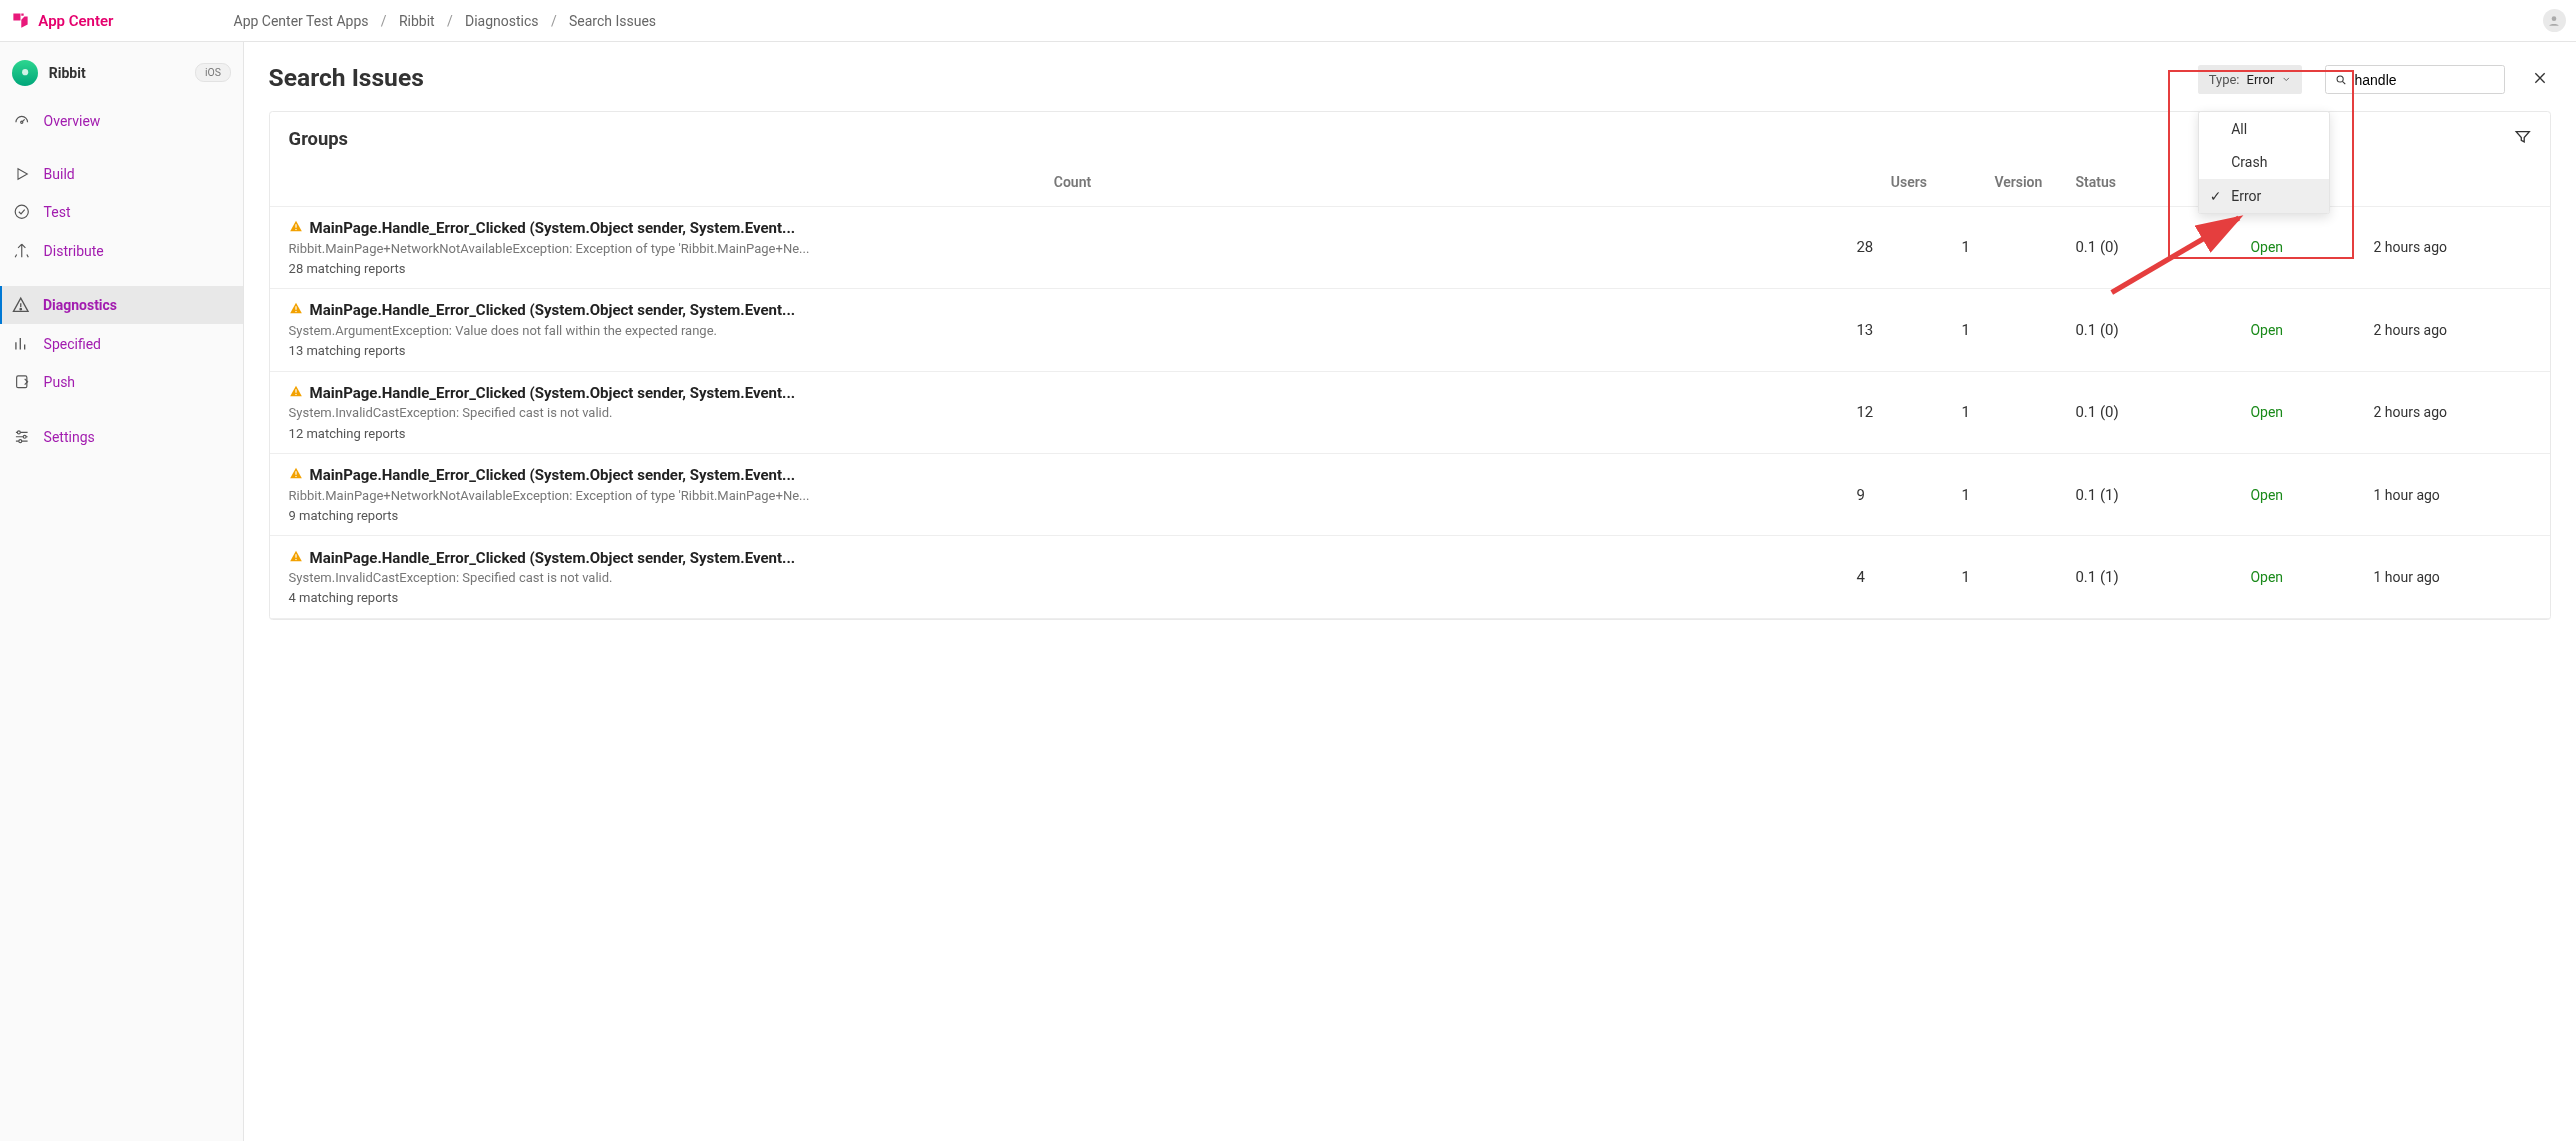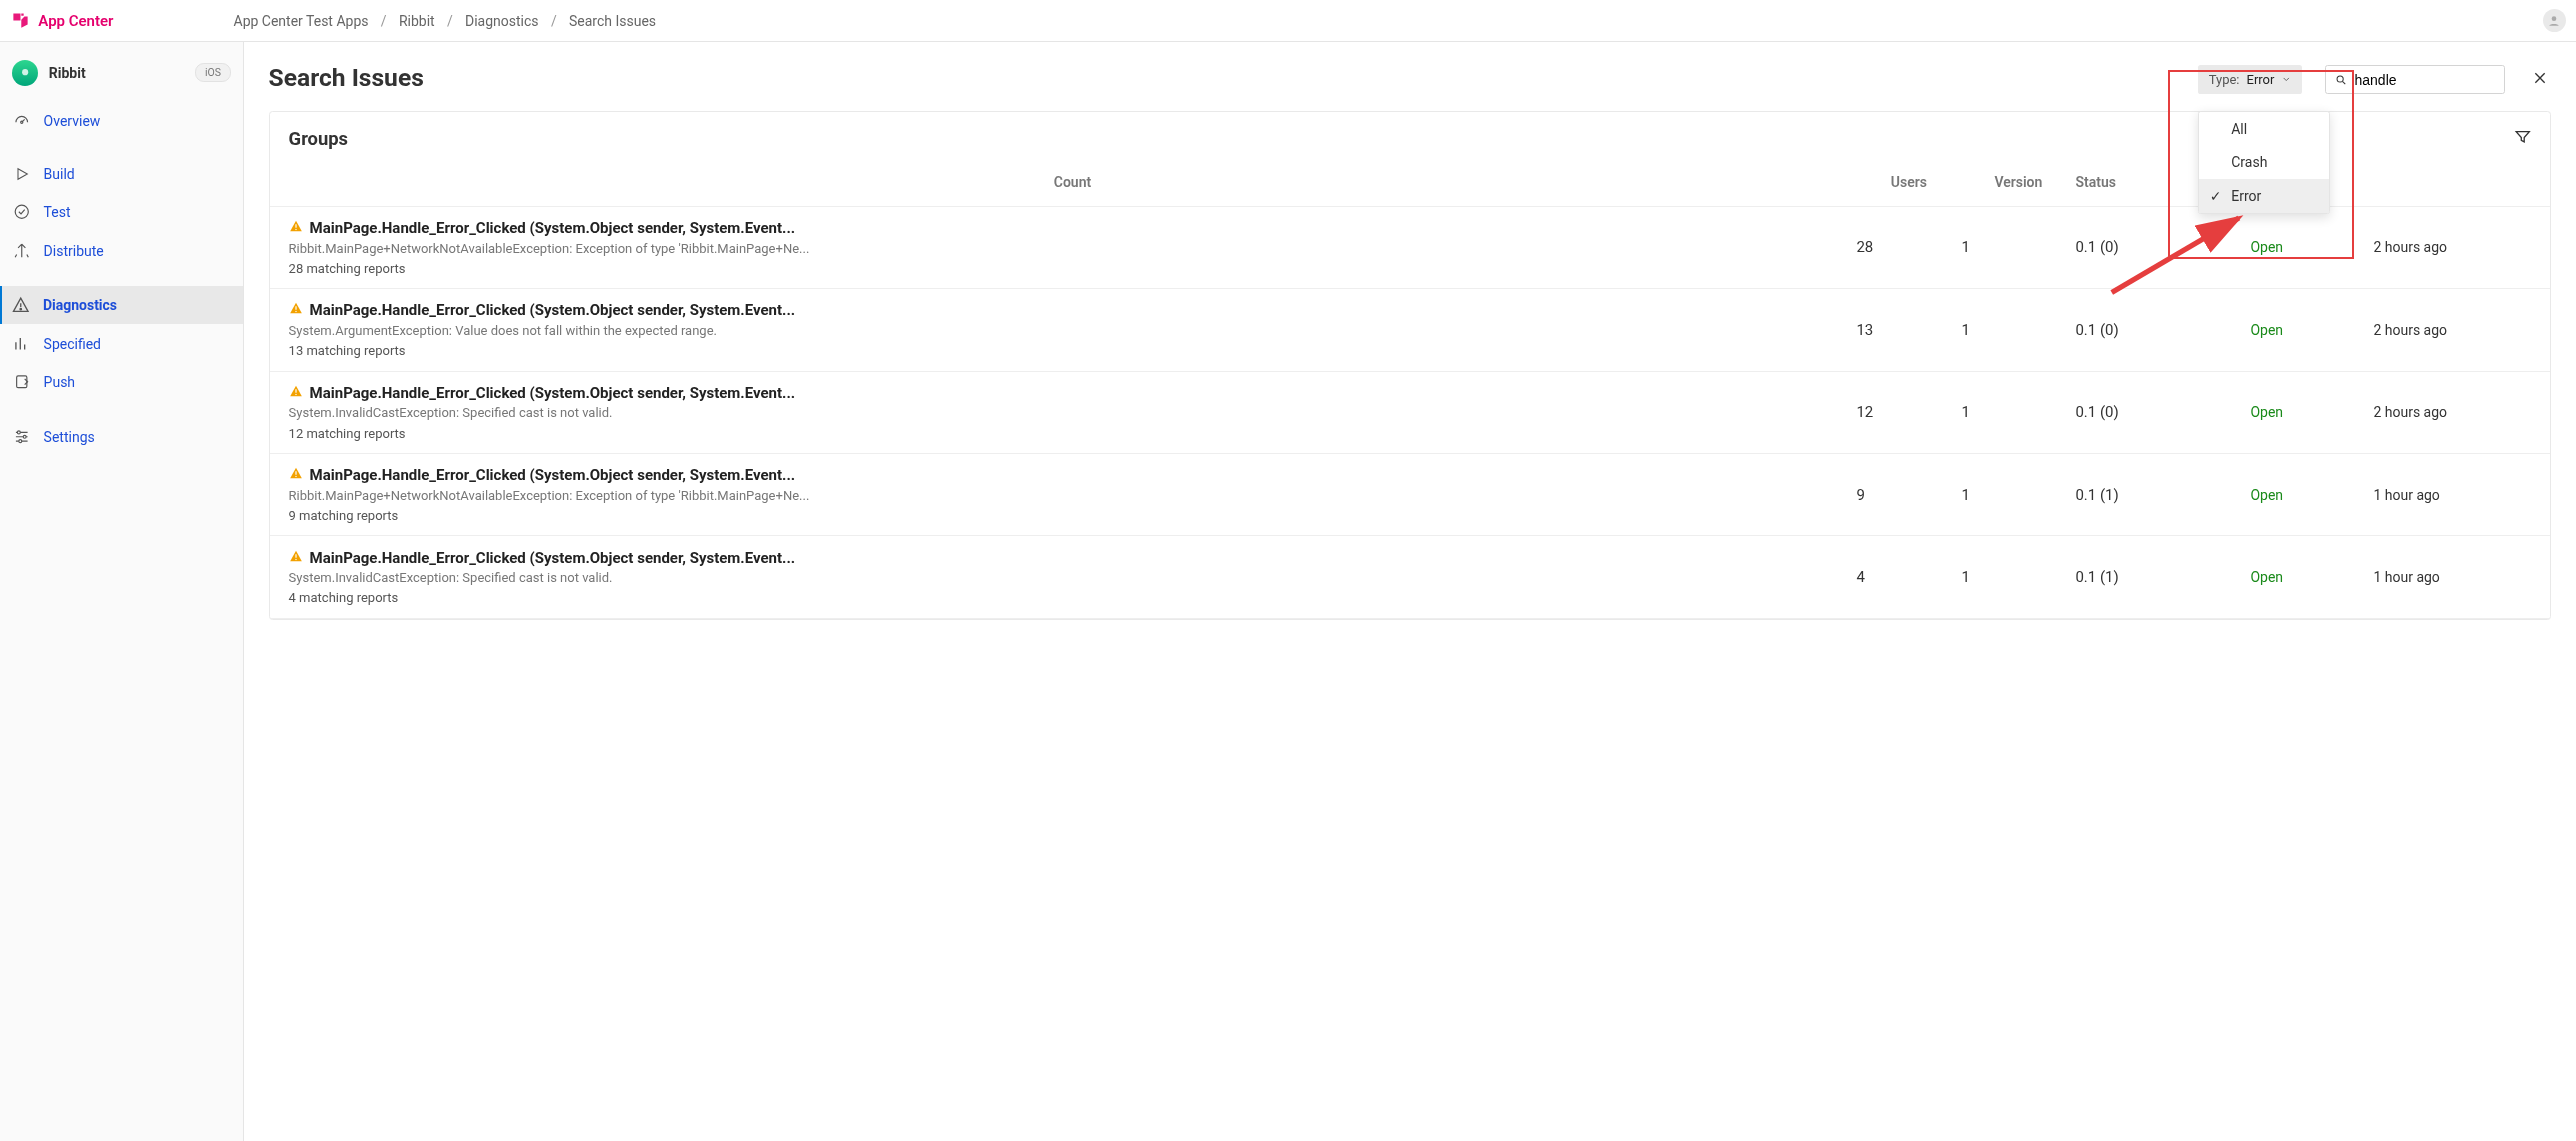--- a/index.html
+++ b/index.html
@@ -72,21 +72,21 @@
     border: 0.9px solid #e2e2e2;
     border-radius: 8.8px;
     padding: 1.8px 8.8px;
   }
 
   .nav { list-style: none; margin-top: 3.5px; }
   .nav li {
     display: flex; align-items: center;
     gap: 12.3px;
     padding: 10.5px 12.3px;
-    color: #1d4ed8;
+    color: #a21caf;
     font-size: 14px;
     cursor: pointer;
   }
   .nav li .icon { width: 19px; display:flex; justify-content:center; color:#555;}
   .nav li.active {
     background: #e8e8e8;
     font-weight: 700;
     border-left: 2.6px solid #0078d4;
     padding-left: 9.6px;
   }

